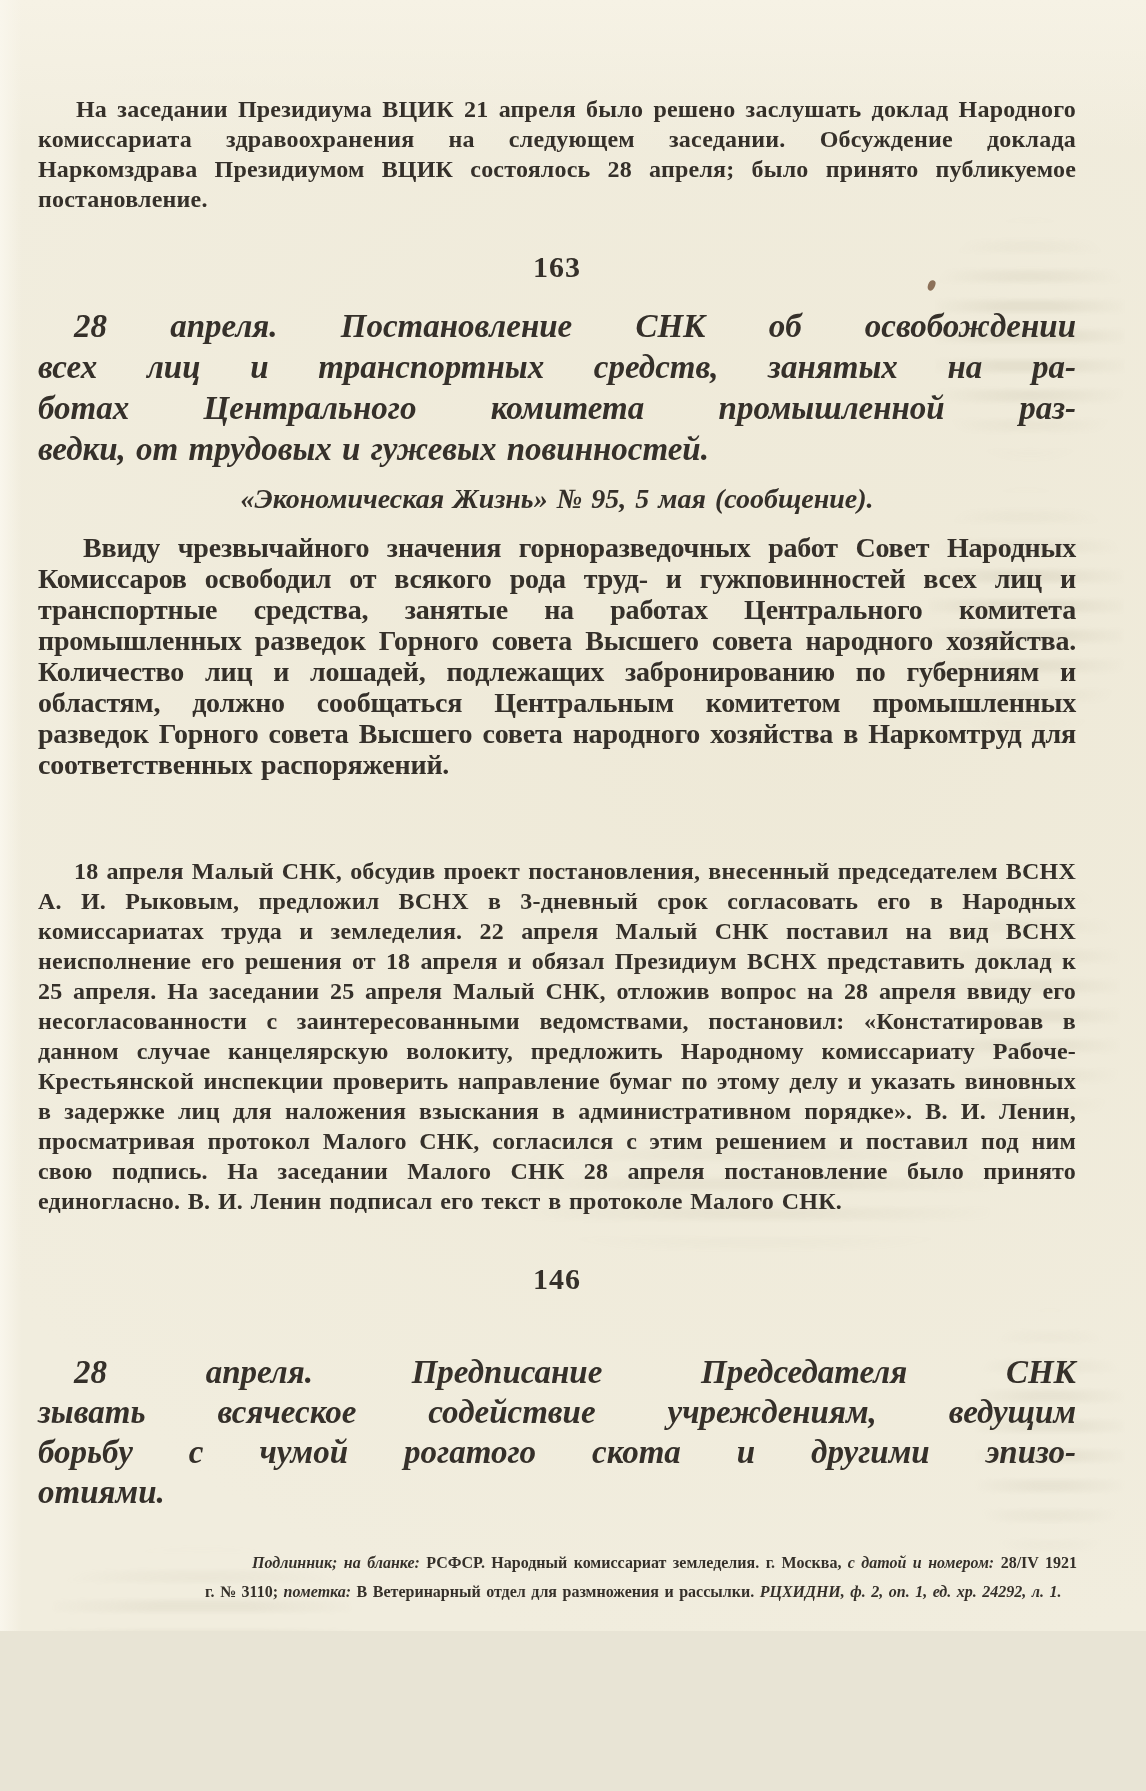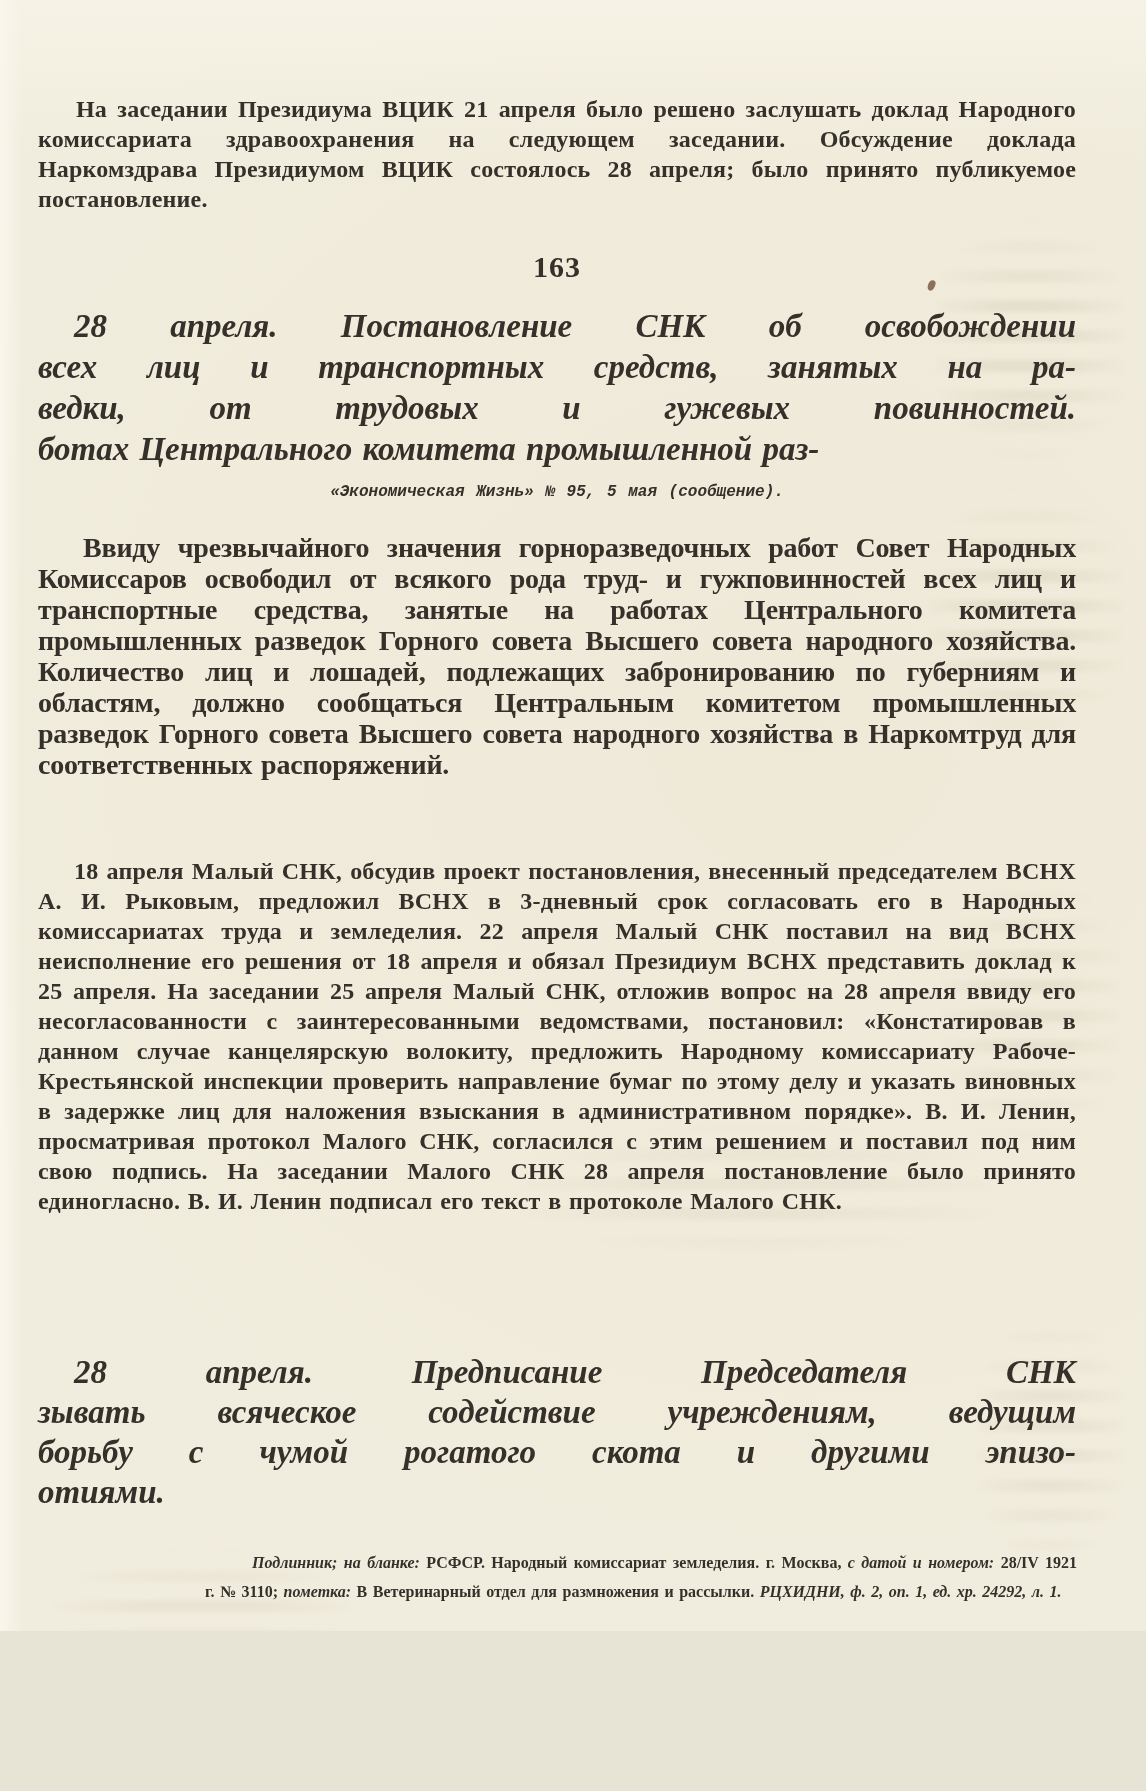--- a/index.html
+++ b/index.html
@@ -62,25 +62,24 @@
     text-align: justify;
     text-align-last: justify;
     word-spacing: 2px;
   }
   .title-line:first-child { text-indent: 36px; }
   .title-line:last-child  { text-align-last: left; }
 
   .src145 {
     top: 483px;
     text-align: center;
-    font-size: 16px;
+    font-size: 28px;
     font-style: italic;
     font-weight: bold;
     word-spacing: 2px;
-    font-family: Liberation Mono, monospace;
   }
 
   .body145 {
     top: 532px;
     font-size: 28px;
     line-height: 31px;
     font-weight: bold;
     text-align: justify;
     text-indent: 45px;
     letter-spacing: -0.2px;
@@ -167,30 +166,31 @@
   <div class="ghost g6"></div>
   <div class="speck"></div>
 
   <p class="col intro">На заседании Президиума ВЦИК 21 апреля было решено заслушать доклад Народного комиссариата здравоохранения на следующем заседании. Обсуждение доклада Наркомздрава Президиумом ВЦИК состоялось 28 апреля; было принято публикуемое постановление.</p>
 
   <div class="col docnum num145">163</div>
 
   <div class="col title title145">
       <div class="title-line">28 апреля. Постановление СНК об освобождении</div>
       <div class="title-line">всех лиц и транспортных средств, занятых на ра-</div>
+      <div class="title-line">ботах Центрального комитета промышленной раз-</div>
       <div class="title-line">ведки, от трудовых и гужевых повинностей.</div>
-      <div class="title-line">ботах Центрального комитета промышленной раз-</div>
     </div>
 
   <div class="col src145">«Экономическая Жизнь» № 95, 5 мая (сообщение).</div>
 
   <p class="col body145">Ввиду чрезвычайного значения горноразведочных работ Совет Народных Комиссаров освободил от всякого рода труд- и гужповинностей всех лиц и транспортные средства, занятые на работах Центрального комитета промышленных разведок Горного совета Высшего совета народного хозяйства. Количество лиц и лошадей, подлежащих забронированию по губерниям и областям, должно сообщаться Центральным комитетом промышленных разведок Горного совета Высшего совета народного хозяйства в Наркомтруд для соответственных распоряжений.</p>
 
   <p class="col comment145">18 апреля Малый СНК, обсудив проект постановления, внесенный председателем ВСНХ А. И. Рыковым, предложил ВСНХ в 3-дневный срок согласовать его в Народных комиссариатах труда и земледелия. 22 апреля Малый СНК поставил на вид ВСНХ неисполнение его решения от 18 апреля и обязал Президиум ВСНХ представить доклад к 25 апреля. На заседании 25 апреля Малый СНК, отложив вопрос на 28 апреля ввиду его несогласованности с заинтересованными ведомствами, постановил: «Констатировав в данном случае канцелярскую волокиту, предложить Народному комиссариату Рабоче-Крестьянской инспекции проверить направление бумаг по этому делу и указать виновных в задержке лиц для наложения взыскания в административном порядке». В. И. Ленин, просматривая протокол Малого СНК, согласился с этим решением и поставил под ним свою подпись. На заседании Малого СНК 28 апреля постановление было принято единогласно. В. И. Ленин подписал его текст в протоколе Малого СНК.</p>
 
+  <div class="col docnum num146">146</div>
 
   <div class="col title title146">
       <div class="title-line">28 апреля. Предписание Председателя СНК</div>
       <div class="title-line">зывать всяческое содействие учреждениям, ведущим</div>
       <div class="title-line">борьбу с чумой рогатого скота и другими эпизо-</div>
       <div class="title-line">отиями.</div>
     </div>
 
   <p class="src146"><span class="italic">Подлинник; на бланке: </span><span class="roman">РСФСР. Народный комиссариат земледелия. г. Москва, </span><span class="italic">с датой и номером: </span><span class="roman">28/IV 1921 г. № 3110; </span><span class="italic">пометка: </span><span class="roman">В Ветеринарный отдел для размножения и рассылки. </span><span class="italic">РЦХИДНИ, ф. 2, оп. 1, ед. хр. 24292, л. 1.</span></p>
 

